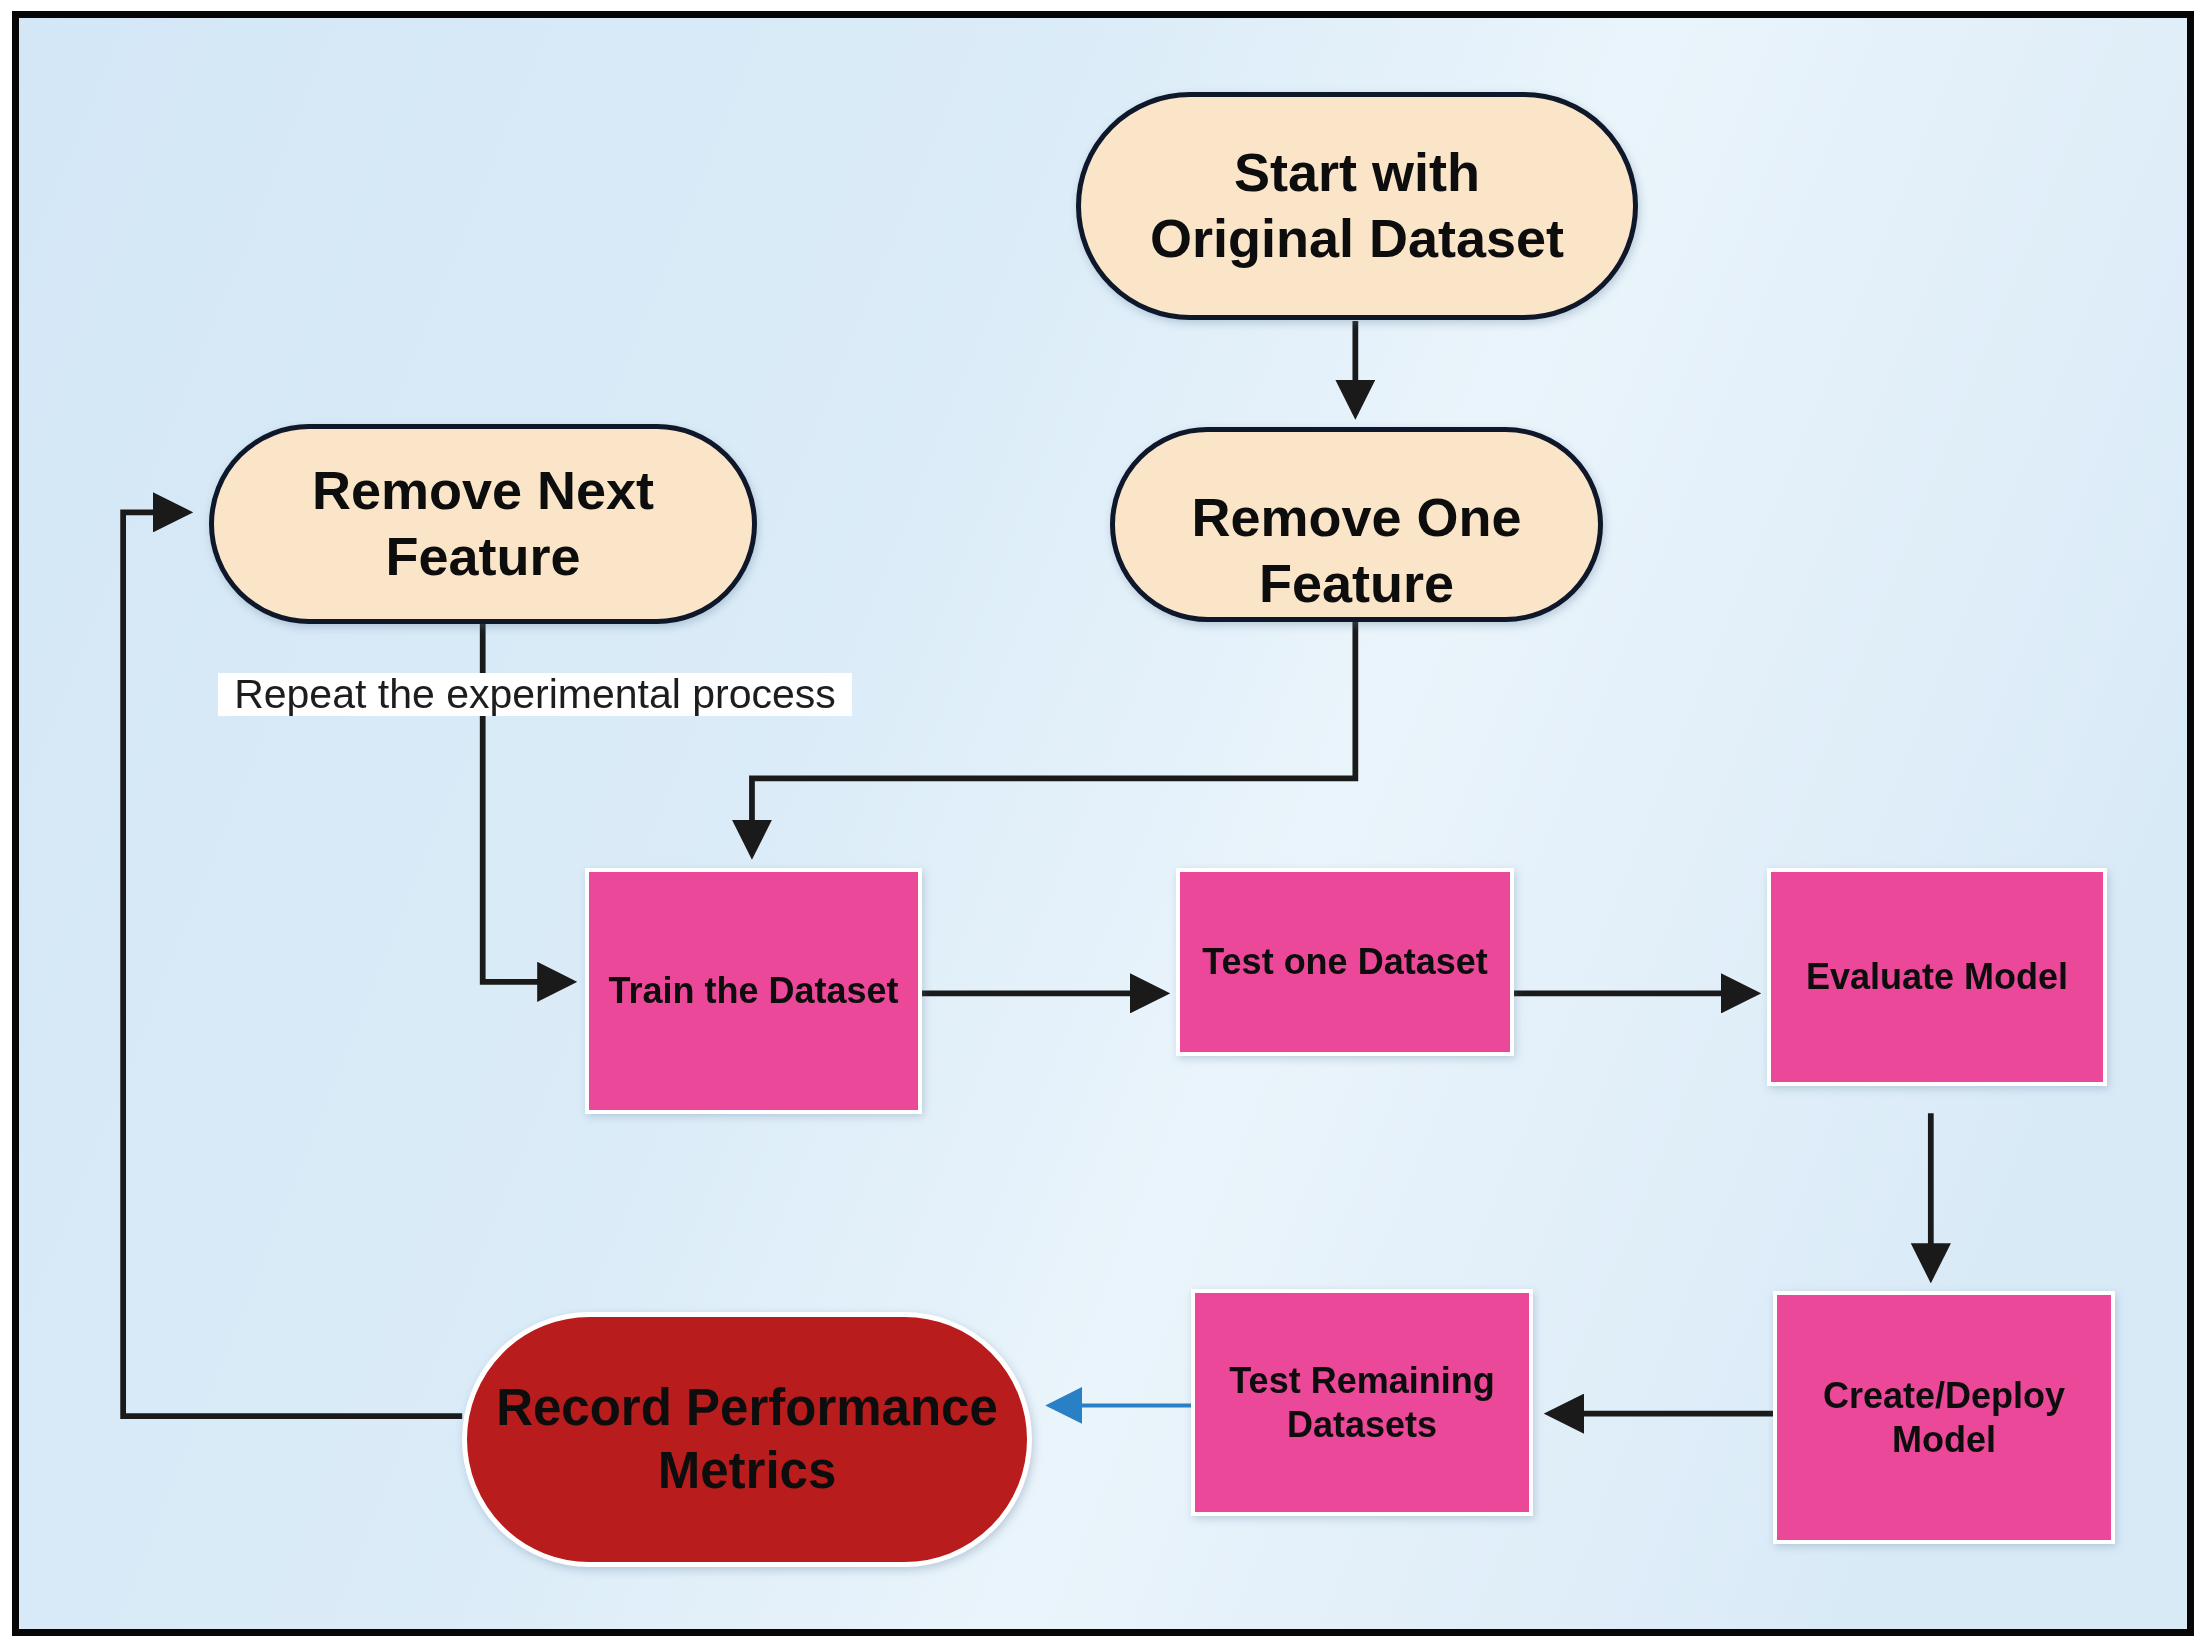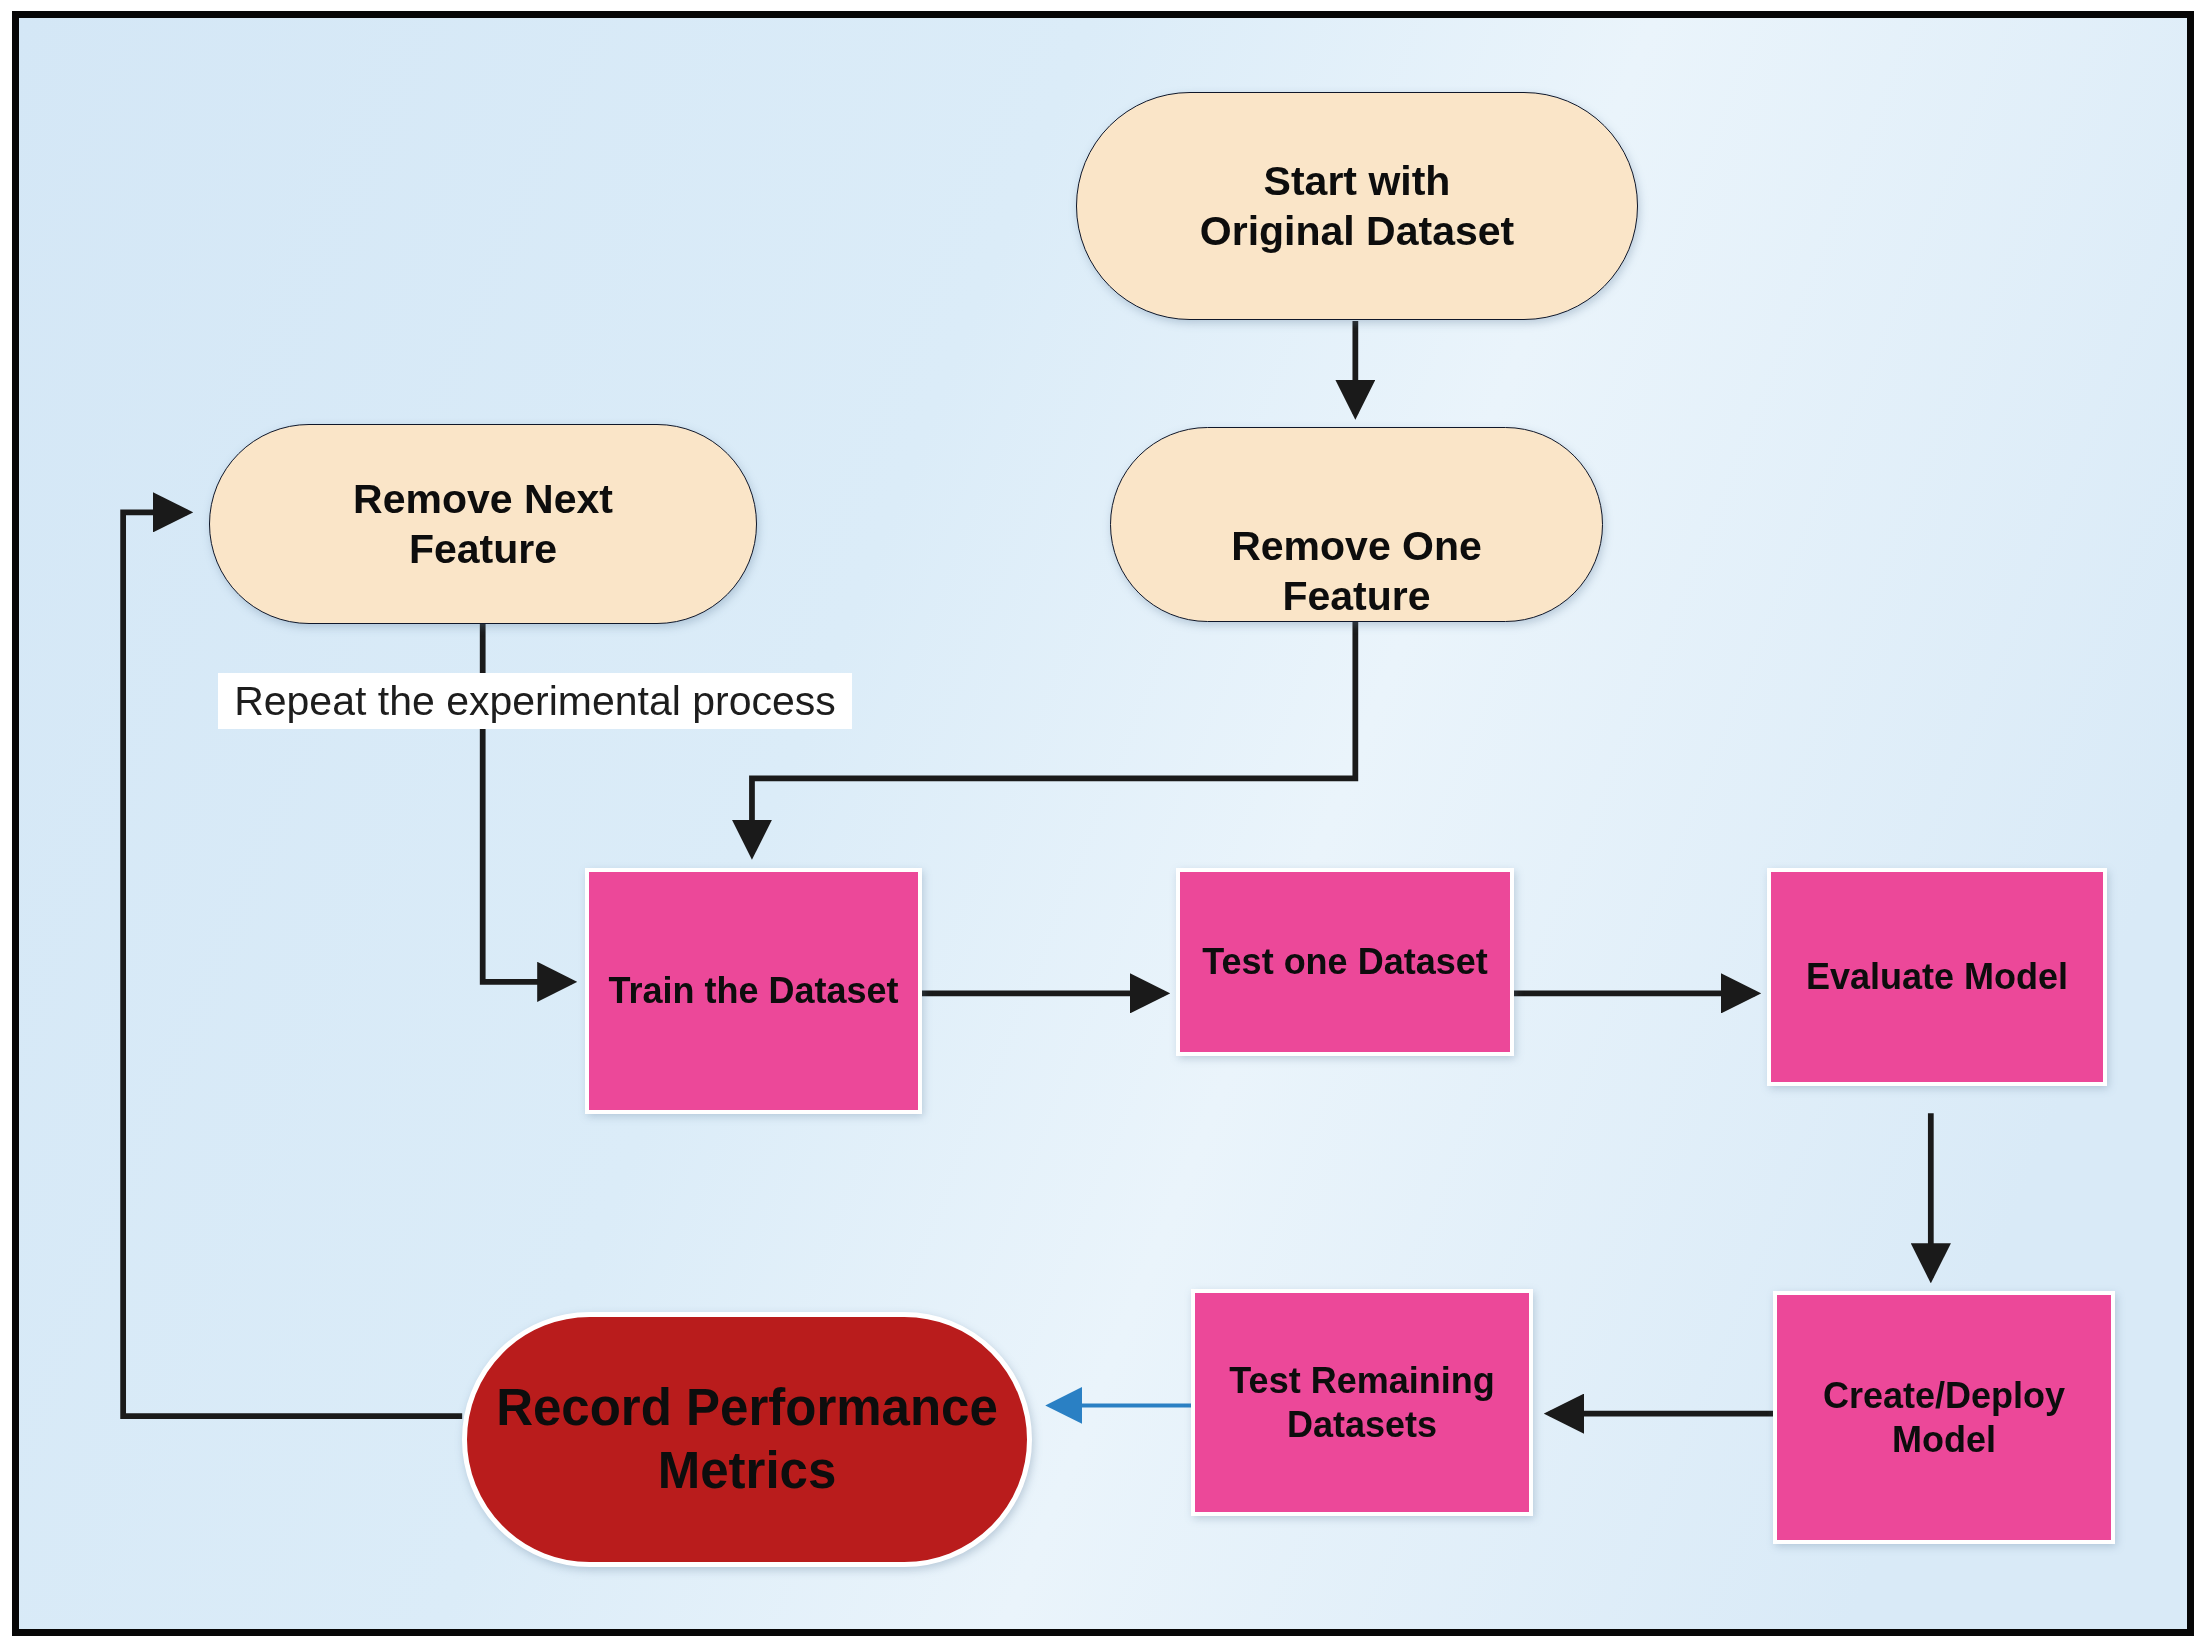--- a/index.html
+++ b/index.html
@@ -50,42 +50,42 @@
     text-align: center;
     color: #0d0d0d;
     font-weight: bold;
   }
   .node .label {
     white-space: pre-line;
     line-height: 1.22;
   }
   .terminator {
     background: #fae5c8;
-    border: 1px solid #0f172a;
+    border: 5px solid #0f172a;
     box-shadow: 1.6px 3.3px 8.2px rgba(96, 126, 155, 0.35);
-    font-size: 41px;
+    font-size: 54px;
   }
   .process {
     background: #ec4899;
     border: 4.1px solid #ffffff;
     box-shadow: 1.6px 3.3px 8.2px rgba(96, 126, 155, 0.35);
     font-size: 36px;
   }
   .result {
     background: #b91c1c;
     border: 5px solid #ffffff;
     box-shadow: 1.6px 3.3px 8.2px rgba(96, 126, 155, 0.35);
     font-size: 51px;
   }
   .annotation {
     position: absolute;
     left: 218px;
     top: 673px;
     width: 634px;
-    height: 56px;
+    height: 43px;
     background: #ffffff;
     display: flex;
     align-items: center;
     justify-content: center;
     font-size: 41px;
     font-weight: normal;
     color: #1d1d1d;
     white-space: nowrap;
   }
 </style>

